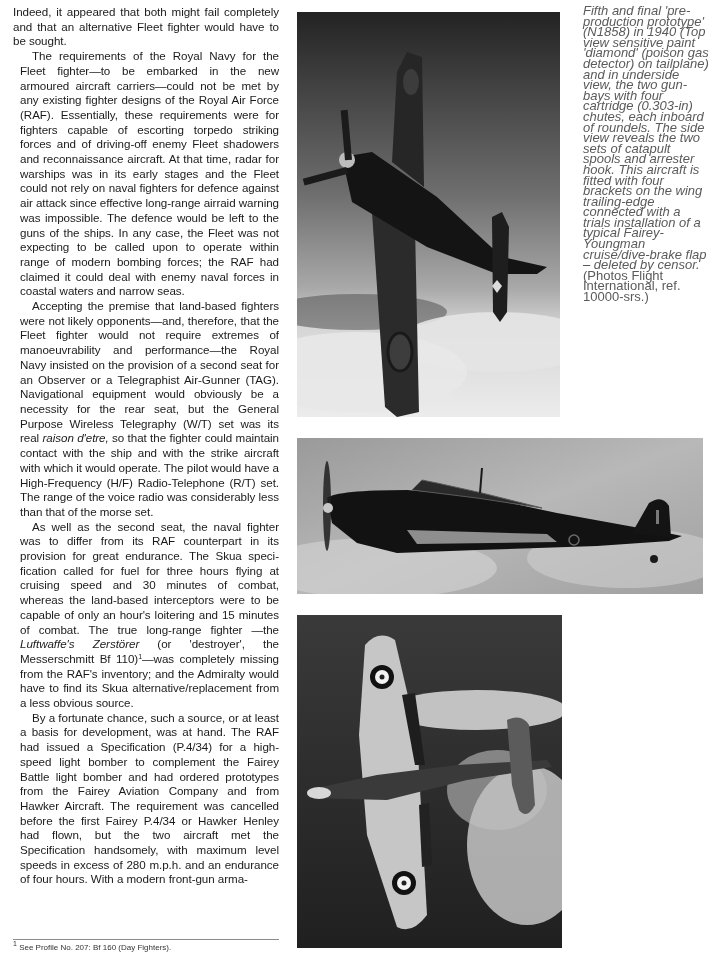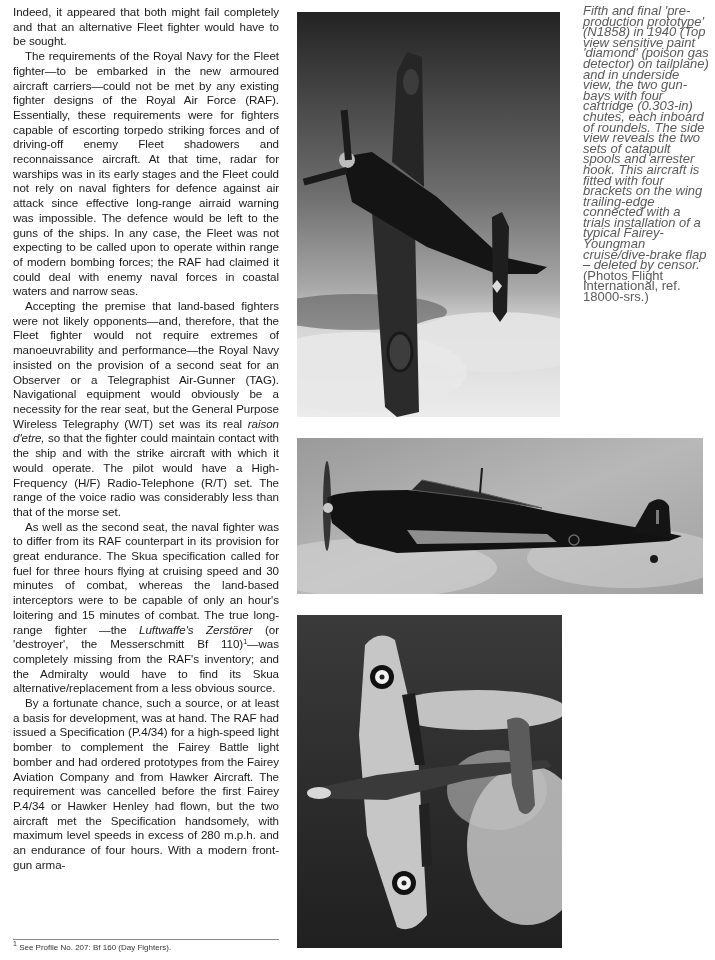--- a/index.html
+++ b/index.html
@@ -5,21 +5,21 @@
   html, body { margin: 0; padding: 0; background: #ffffff; }
   body { width: 715px; height: 960px; position: relative; overflow: hidden; color: #1a1a1a; }
   .col-text {
     position: absolute; left: 13px; top: 5px; width: 266px;
     font-family: "Liberation Sans", sans-serif;
     font-size: 11.6px; line-height: 14.7px;
     text-align: justify; hyphens: manual;
     letter-spacing: -0.05px;
   }
   .col-text p { margin: 0; text-indent: 0; }
-  .col-text p.indent { text-indent: 12px; }
+  .col-text p.indent { text-indent: 12px; margin-left: 7px; }
   .col-text i { font-style: italic; }
   sup { font-size: 7px; line-height: 0; vertical-align: 4px; }
   .footnote-rule {
     position: absolute; left: 13px; top: 939px; width: 266px; height: 0;
     border-top: 1px solid #8a8a8a;
   }
   .footnote {
     position: absolute; left: 13px; top: 943px; width: 266px;
     font-family: "Liberation Sans", sans-serif; font-size: 8px; line-height: 10px; color: #333;
   }
@@ -141,14 +141,14 @@
     <circle cx="85" cy="62" r="2.5" fill="#222"></circle>
     <circle cx="107" cy="268" r="12" fill="#111"></circle>
     <circle cx="107" cy="268" r="7" fill="#f2f2f2"></circle>
     <circle cx="107" cy="268" r="2.5" fill="#222"></circle>
   </svg>
 </div>
 
 <div class="caption">
   <span>Fifth and final 'pre-production prototype' (N1858) in 1940 (Top view sensitive paint 'diamond' (poison gas detector) on tailplane) and in underside view, the two gun-bays with four cartridge (0.303-in) chutes, each inboard of roundels. The side view reveals the two sets of catapult spools and arrester hook. This aircraft is fitted with four brackets on the wing trailing-edge connected with a trials installation of a typical Fairey-Youngman cruise/dive-brake flap – deleted by censor.</span>
   <br>
-  <span class="credit">(Photos Flight International, ref. 18000-srs.)</span>
+  <span class="credit">(Photos Flight International, ref. 10000-srs.)</span>
 </div>
 
 </body></html>

